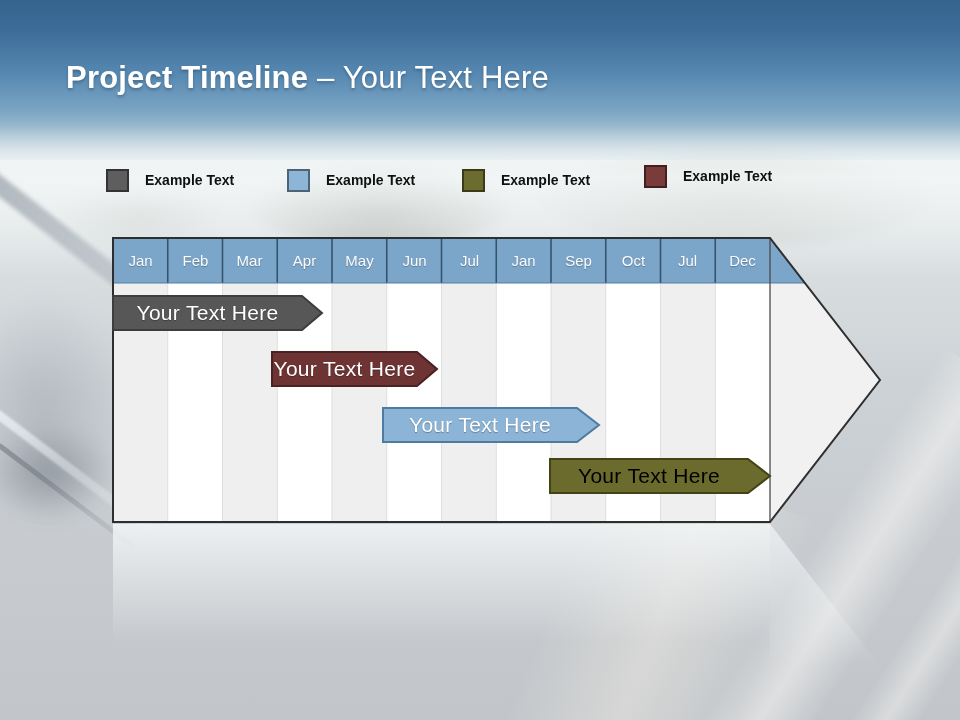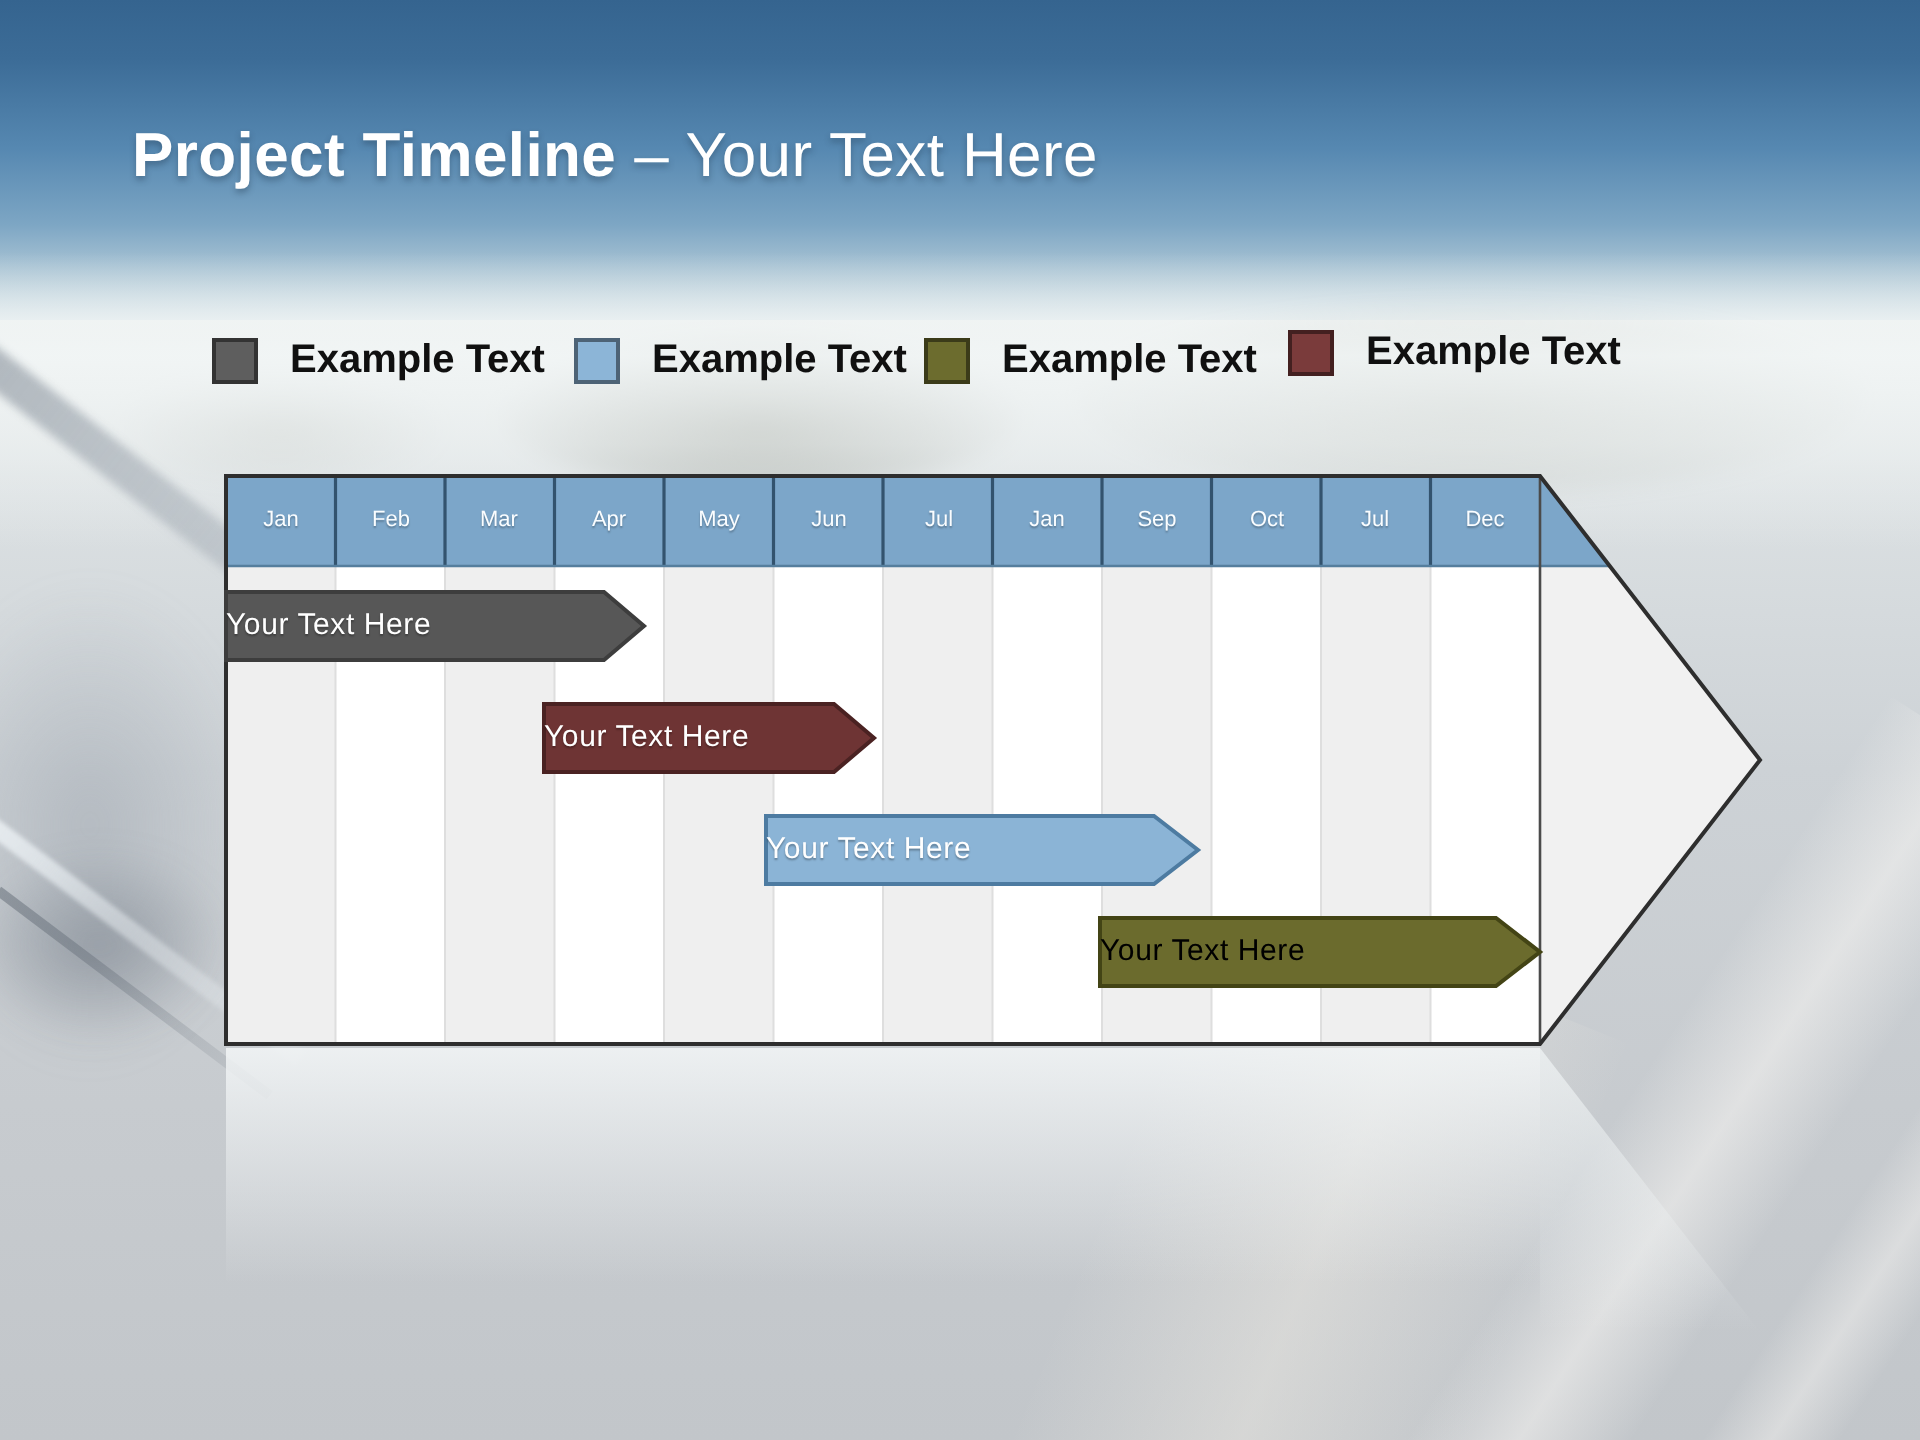--- a/index.html
+++ b/index.html
@@ -50,28 +50,28 @@
   
   .title { position:absolute; left:66px; top:60px; width:820px; color:#FFFFFF;
     font-size:31px; letter-spacing:.2px; text-shadow:0 2px 3px rgba(25,45,65,.35); white-space:nowrap; }
   .title .t-bold { font-weight:bold; }
   .title .t-rest { font-weight:normal; margin-left:9px; }
 
   
   .legend-item { position:absolute; top:166px; height:28px; display:flex; align-items:center; }
   .legend-item.raised { top:162px; }
   .legend-swatch { width:23px; height:23px; border:2px solid rgba(0,0,0,.45); margin-right:16px; flex:0 0 auto; }
-  .legend-label { font-size:20px; font-weight:bold; color:#101010; white-space:nowrap; }
+  .legend-label { font-size:14px; font-weight:bold; color:#101010; white-space:nowrap; }
 
   
   .tl-svg { position:absolute; left:0; top:0; width:960px; height:720px; }
   .month-cell { position:absolute; top:238px; height:45px; width:55px; line-height:45px;
-    text-align:center; color:#FAFDFF; font-size:11px; text-shadow:0 1px 1px rgba(0,0,0,.28); }
-  .bar-label { position:absolute; height:34px; line-height:33px; text-align:left;
-    font-size:15px; letter-spacing:.3px; white-space:nowrap; text-shadow:0 1px 1px rgba(0,0,0,.30); }
+    text-align:center; color:#FAFDFF; font-size:15px; text-shadow:0 1px 1px rgba(0,0,0,.28); }
+  .bar-label { position:absolute; height:34px; line-height:33px; text-align:center;
+    font-size:21px; letter-spacing:.3px; white-space:nowrap; text-shadow:0 1px 1px rgba(0,0,0,.30); }
   .bar-label.dark-text { text-shadow:none; }
 </style>
 </head>
 <body>
 
 <div class="slide">
 
   <div class="bg-sky"></div>
   <div class="bg-ground"></div>
   <div class="tree tree-1"></div>

